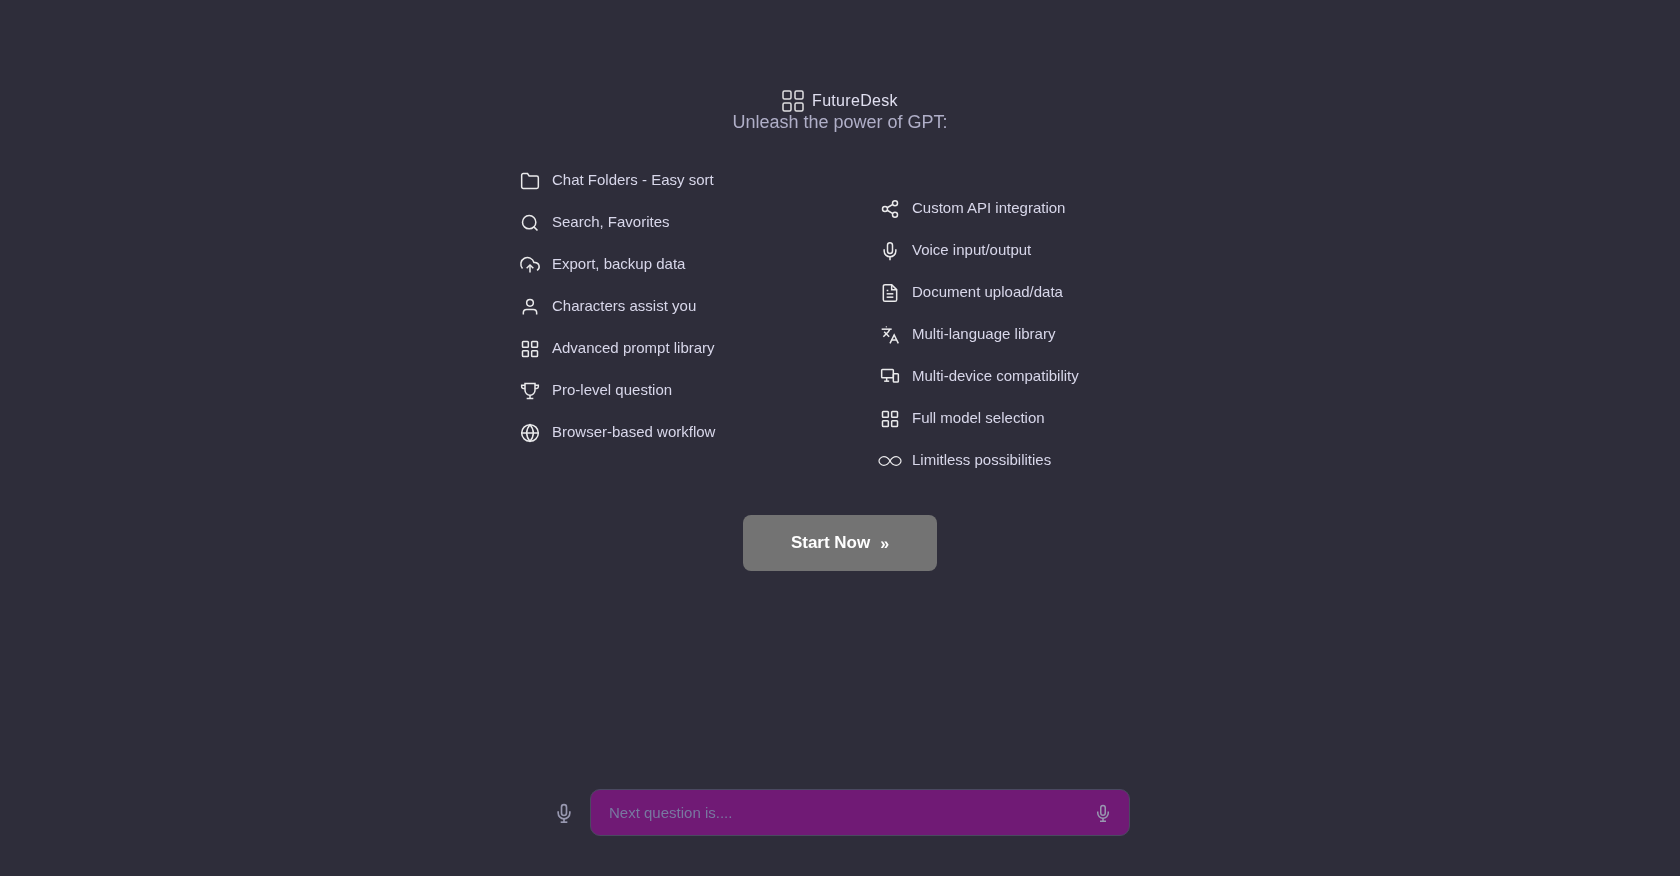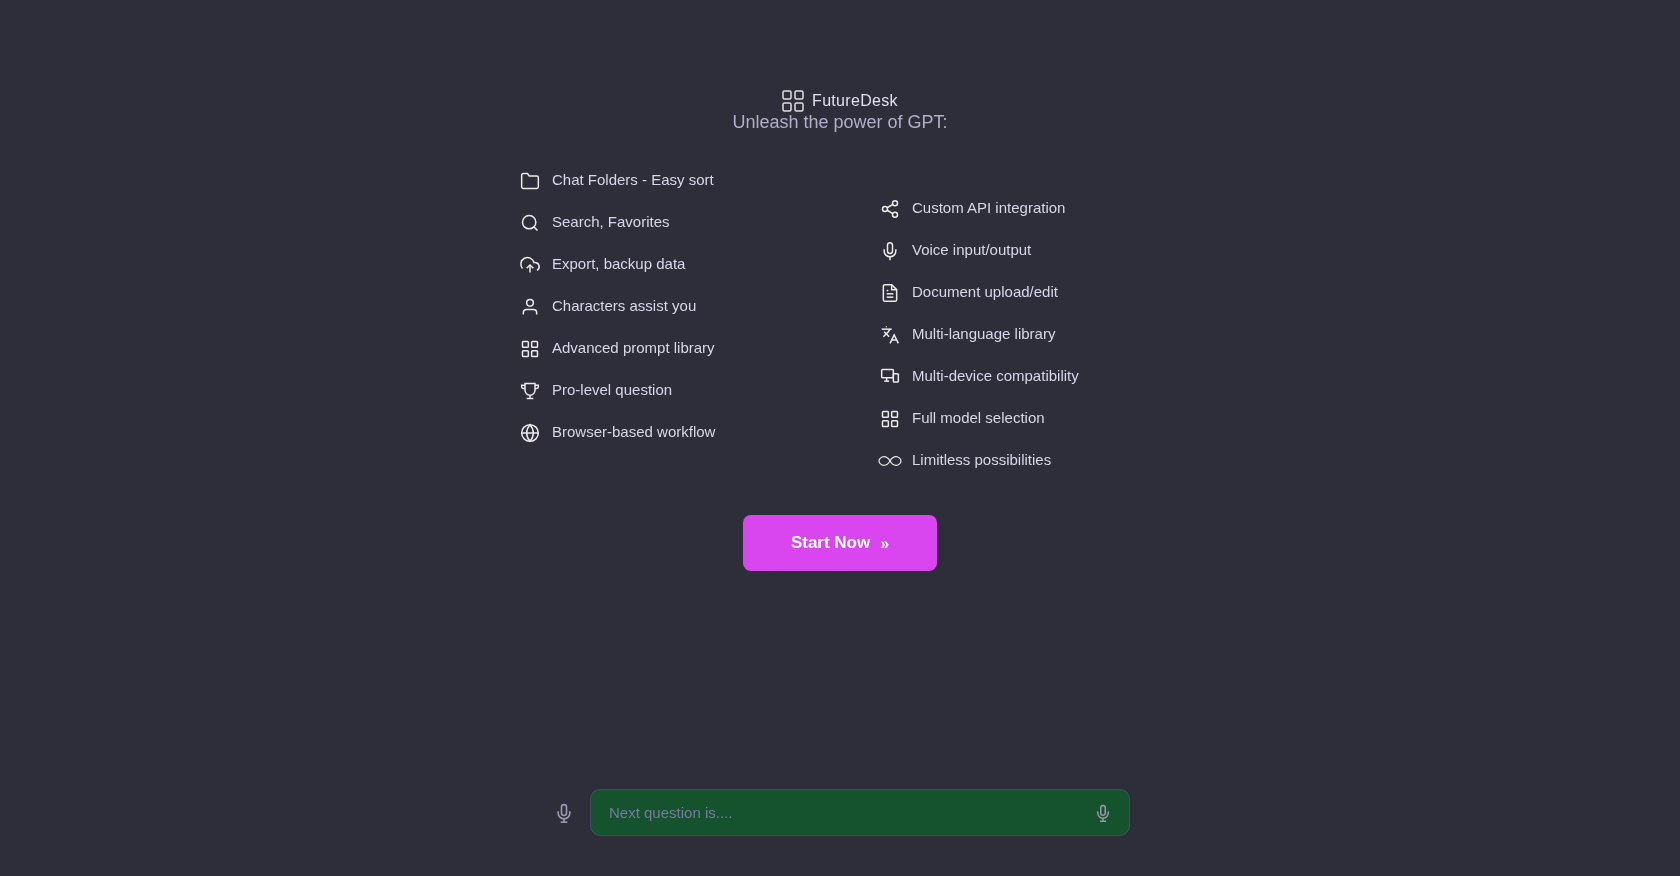--- a/index.html
+++ b/index.html
@@ -82,21 +82,21 @@
       height: 20px;
       flex-shrink: 0;
       display: flex;
       align-items: center;
       justify-content: center;
       color: #ffffff;
       opacity: 0.9;
     }
 
     .start-button {
-      background: #d946ef;
+      background: #737373;
       border: none;
       border-radius: 8px;
       padding: 18px 48px;
       font-size: 17px;
       font-weight: 600;
       color: #ffffff;
       cursor: pointer;
       display: flex;
       align-items: flex-end;
       gap: 10px;
@@ -144,21 +144,21 @@
 
     .input-wrapper {
       position: relative;
       flex: 1;
       display: flex;
       align-items: center;
     }
 
     .input-wrapper input {
       width: 100%;
-      background: #14532d;
+      background: #701a75;
       border: 1px solid #4a4960;
       border-radius: 10px;
       padding: 14px 44px 14px 18px;
       font-size: 15px;
       color: #9898b0;
       outline: none;
     }
 
     .input-wrapper input::placeholder {
       color: #7878a0;
@@ -287,21 +287,21 @@
         <div class="feature-item">
           <span class="feature-icon">
             <svg width="20" height="20" viewBox="0 0 24 24" fill="none" stroke="white" stroke-width="1.8">
               <path d="M14 2H6a2 2 0 0 0-2 2v16a2 2 0 0 0 2 2h12a2 2 0 0 0 2-2V8z"></path>
               <polyline points="14 2 14 8 20 8"></polyline>
               <line x1="16" y1="13" x2="8" y2="13"></line>
               <line x1="16" y1="17" x2="8" y2="17"></line>
               <polyline points="10 9 9 9 8 9"></polyline>
             </svg>
           </span>
-          <span>Document upload/edit</span>
+          <span>Document upload/data</span>
         </div>
         <div class="feature-item">
           <span class="feature-icon">
             <svg width="20" height="20" viewBox="0 0 24 24" fill="none" stroke="white" stroke-width="1.8">
               <path d="M5 8l6 6"></path>
               <path d="M4 14l6-6 2-3"></path>
               <path d="M2 5h12"></path>
               <path d="M7 2h1"></path>
               <path d="M22 22l-5-10-5 10"></path>
               <path d="M14 18h6"></path>

